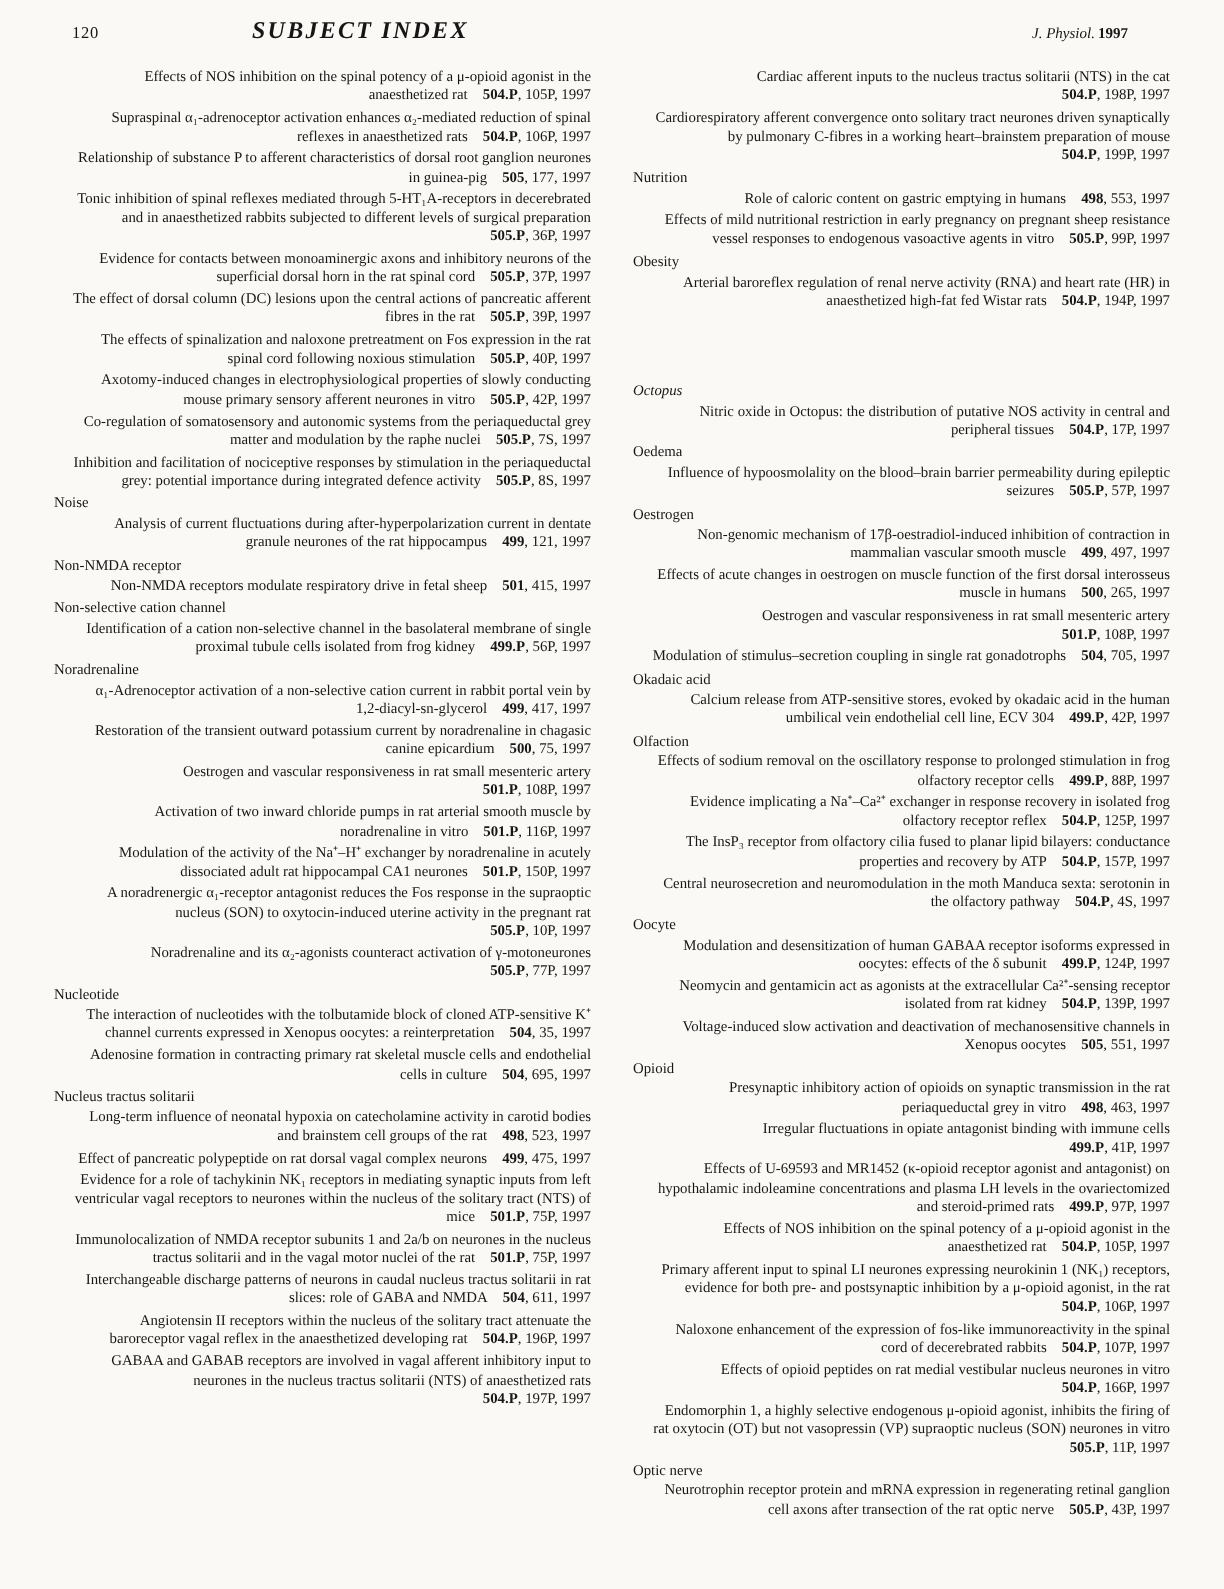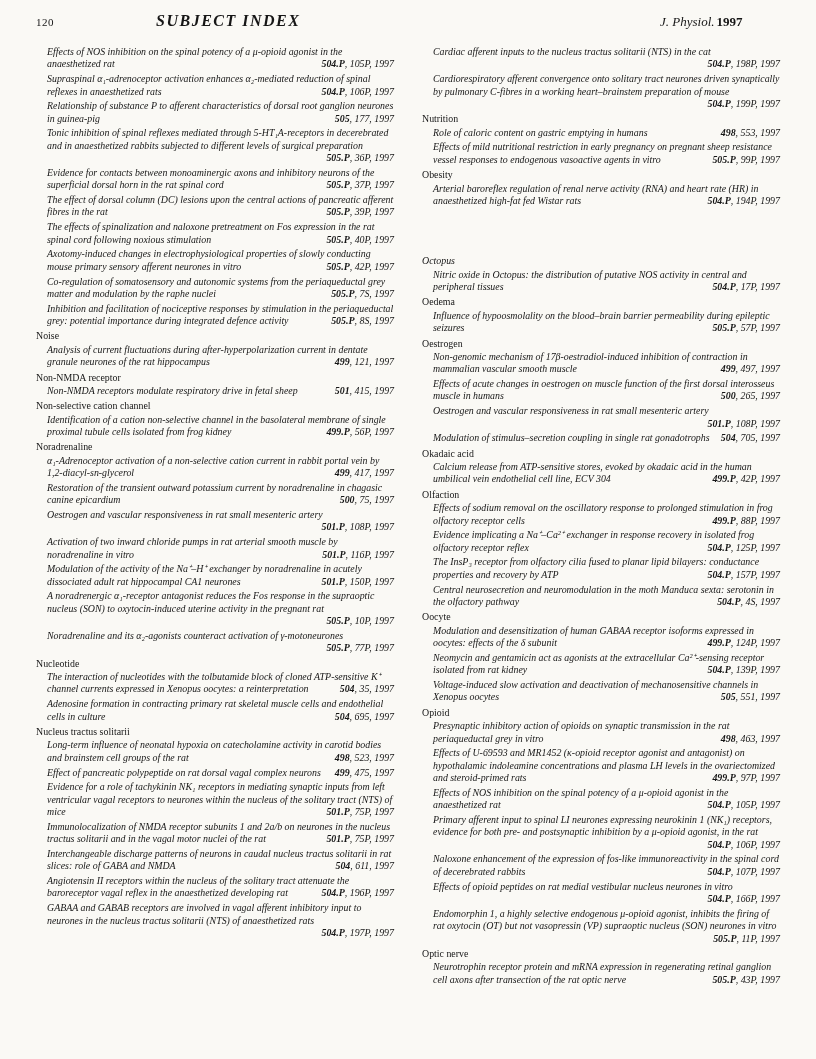--- a/index.html
+++ b/index.html
@@ -14,50 +14,49 @@
     width: 816px; height: 1059px;
     padding: 12px 36px 8px 36px;
     background: #faf9f5;
     overflow: hidden;
   }
   .page-header {
     display: flex;
     align-items: baseline;
     margin-bottom: 16px;
   }
-  .pageno { width: 120px; font-size: 11px; letter-spacing: 0.5px; }
+  .pageno { width: 120px; font-size: 11px; letter-spacing: 0.5px; margin-left: 12px; }
   .htitle {
     flex: 1;
     text-align: left;
     font-style: italic;
     font-weight: bold;
     font-size: 16px;
     letter-spacing: 1.5px;
   }
-  .journal { width: 120px; text-align: left; font-size: 13px; white-space: nowrap; font-family: Liberation Serif, serif; }
+  .journal { width: 120px; text-align: center; font-size: 10px; white-space: nowrap; font-family: Liberation Serif, serif; }
   .journal i { font-style: italic; }
   .journal b { font-style: normal; font-weight: bold; margin-left: 2px; }
 
   .columns { display: flex; justify-content: space-between; }
   .col { width: 358px; }
 
   .heading {
     font-weight: normal;
     font-size: 9.9px;
     line-height: 1.25;
     margin: 3px 0 1px 0;
   }
   .heading.italic { font-style: italic; margin-top: 48px; }
   .entry {
     margin: 0 0 2.4px 0;
     padding-left: 11px;
     font-size: 9.9px;
     line-height: 1.25;
-    text-align: left;
-    font-style: italic;
+    text-align: right;
   }
   .entry::after { content: ""; display: block; clear: both; }
   .etext { }
   .eref { float: right; padding-left: 10px; white-space: nowrap; }
   .eref b { font-weight: bold; margin-top: 20px; }
 </style>
 </head>
 <body>
 
 <div class="page">
@@ -190,20 +189,21 @@
   <p class="entry"><span class="etext">Modulation and desensitization of human GABAA receptor isoforms expressed in oocytes: effects of the δ subunit </span><span class="eref"><b>499.P</b>, 124P, 1997</span></p>
 
   <p class="entry"><span class="etext">Neomycin and gentamicin act as agonists at the extracellular Ca²⁺-sensing receptor isolated from rat kidney </span><span class="eref"><b>504.P</b>, 139P, 1997</span></p>
 
   <p class="entry"><span class="etext">Voltage-induced slow activation and deactivation of mechanosensitive channels in Xenopus oocytes </span><span class="eref"><b>505</b>, 551, 1997</span></p>
 
   <p class="heading">Opioid</p>
 
   <p class="entry"><span class="etext">Presynaptic inhibitory action of opioids on synaptic transmission in the rat periaqueductal grey in vitro </span><span class="eref"><b>498</b>, 463, 1997</span></p>
 
+  <p class="entry"><span class="etext">Irregular fluctuations in opiate antagonist binding with immune cells </span><span class="eref"><b>499.P</b>, 41P, 1997</span></p>
 
   <p class="entry"><span class="etext">Effects of U-69593 and MR1452 (κ-opioid receptor agonist and antagonist) on hypothalamic indoleamine concentrations and plasma LH levels in the ovariectomized and steroid-primed rats </span><span class="eref"><b>499.P</b>, 97P, 1997</span></p>
 
   <p class="entry"><span class="etext">Effects of NOS inhibition on the spinal potency of a μ-opioid agonist in the anaesthetized rat </span><span class="eref"><b>504.P</b>, 105P, 1997</span></p>
 
   <p class="entry"><span class="etext">Primary afferent input to spinal LI neurones expressing neurokinin 1 (NK₁) receptors, evidence for both pre- and postsynaptic inhibition by a μ-opioid agonist, in the rat </span><span class="eref"><b>504.P</b>, 106P, 1997</span></p>
 
   <p class="entry"><span class="etext">Naloxone enhancement of the expression of fos-like immunoreactivity in the spinal cord of decerebrated rabbits </span><span class="eref"><b>504.P</b>, 107P, 1997</span></p>
 
   <p class="entry"><span class="etext">Effects of opioid peptides on rat medial vestibular nucleus neurones in vitro </span><span class="eref"><b>504.P</b>, 166P, 1997</span></p>

